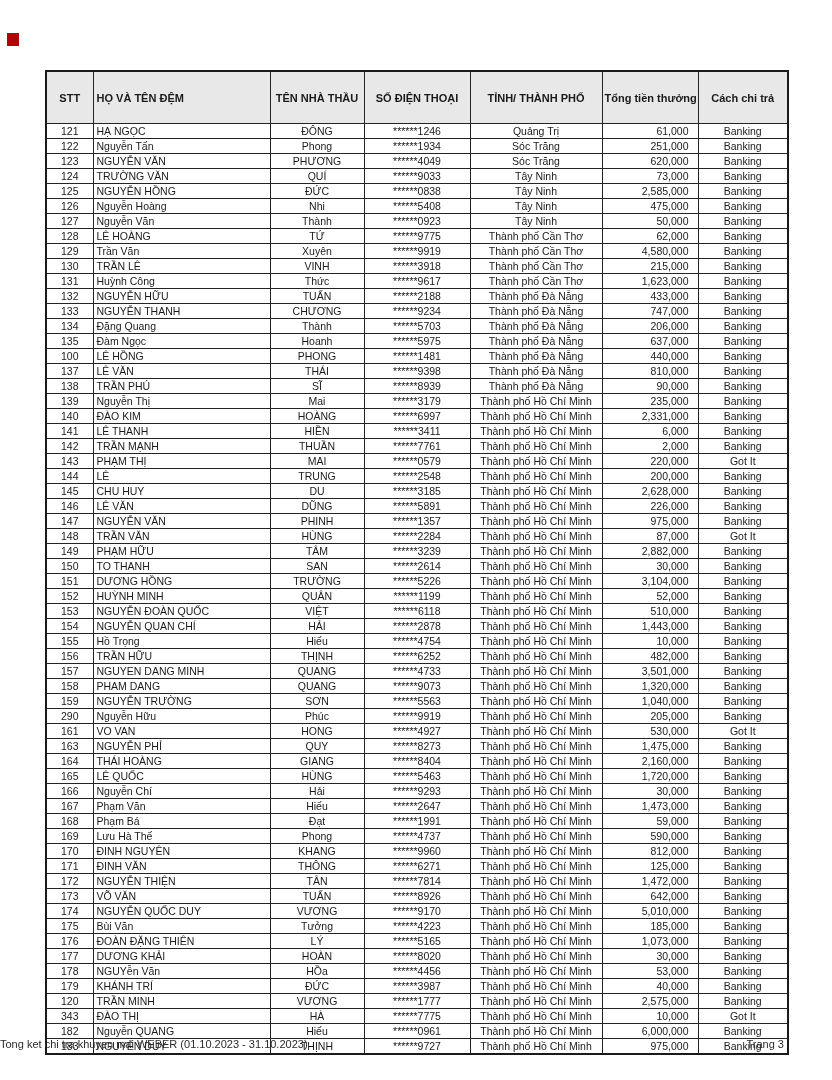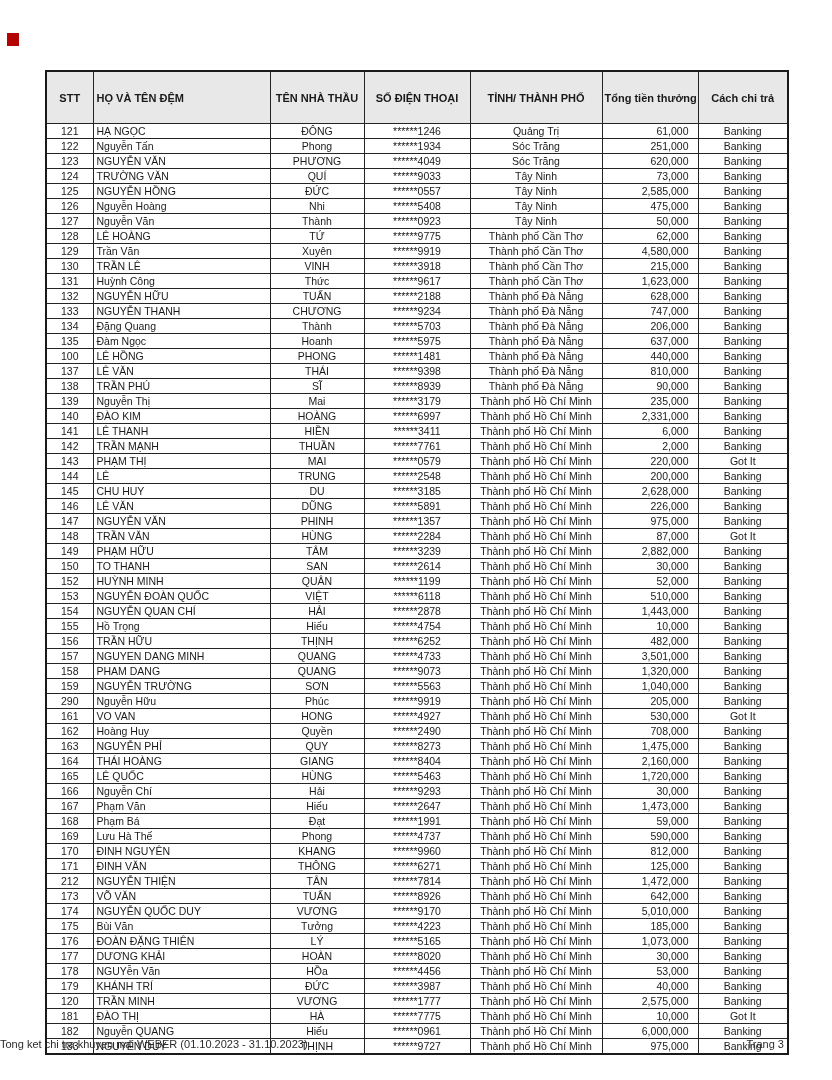--- a/index.html
+++ b/index.html
@@ -141,21 +141,21 @@
           <td class="c2">QUÍ</td>
           <td class="c3">******9033</td>
           <td class="c4">Tây Ninh</td>
           <td class="c5">73,000</td>
           <td class="c6">Banking</td>
         </tr>
         <tr>
           <td class="c0">125</td>
           <td class="c1">NGUYỄN HỒNG</td>
           <td class="c2">ĐỨC</td>
-          <td class="c3">******0557</td>
+          <td class="c3">******0838</td>
           <td class="c4">Tây Ninh</td>
           <td class="c5">2,585,000</td>
           <td class="c6">Banking</td>
         </tr>
         <tr>
           <td class="c0">126</td>
           <td class="c1">Nguyễn Hoàng</td>
           <td class="c2">Nhi</td>
           <td class="c3">******5408</td>
           <td class="c4">Tây Ninh</td>
@@ -206,21 +206,21 @@
           <td class="c4">Thành phố Cần Thơ</td>
           <td class="c5">1,623,000</td>
           <td class="c6">Banking</td>
         </tr>
         <tr>
           <td class="c0">132</td>
           <td class="c1">NGUYỄN HỮU</td>
           <td class="c2">TUẤN</td>
           <td class="c3">******2188</td>
           <td class="c4">Thành phố Đà Nẵng</td>
-          <td class="c5">628,000</td>
+          <td class="c5">433,000</td>
           <td class="c6">Banking</td>
         </tr>
         <tr>
           <td class="c0">133</td>
           <td class="c1">NGUYỄN THANH</td>
           <td class="c2">CHƯƠNG</td>
           <td class="c3">******9234</td>
           <td class="c4">Thành phố Đà Nẵng</td>
           <td class="c5">747,000</td>
           <td class="c6">Banking</td>
@@ -372,20 +372,29 @@
         <tr>
           <td class="c0">150</td>
           <td class="c1">TO THANH</td>
           <td class="c2">SAN</td>
           <td class="c3">******2614</td>
           <td class="c4">Thành phố Hồ Chí Minh</td>
           <td class="c5">30,000</td>
           <td class="c6">Banking</td>
         </tr>
         <tr>
+          <td class="c0">151</td>
+          <td class="c1">DƯƠNG HỒNG</td>
+          <td class="c2">TRƯỜNG</td>
+          <td class="c3">******5226</td>
+          <td class="c4">Thành phố Hồ Chí Minh</td>
+          <td class="c5">3,104,000</td>
+          <td class="c6">Banking</td>
+        </tr>
+        <tr>
           <td class="c0">152</td>
           <td class="c1">HUỲNH MINH</td>
           <td class="c2">QUÂN</td>
           <td class="c3">******1199</td>
           <td class="c4">Thành phố Hồ Chí Minh</td>
           <td class="c5">52,000</td>
           <td class="c6">Banking</td>
         </tr>
         <tr>
           <td class="c0">153</td>
@@ -462,29 +471,20 @@
         <tr>
           <td class="c0">161</td>
           <td class="c1">VO VAN</td>
           <td class="c2">HONG</td>
           <td class="c3">******4927</td>
           <td class="c4">Thành phố Hồ Chí Minh</td>
           <td class="c5">530,000</td>
           <td class="c6">Got It</td>
         </tr>
         <tr>
-          <td class="c0">162</td>
-          <td class="c1">Hoàng Huy</td>
-          <td class="c2">Quyền</td>
-          <td class="c3">******2490</td>
-          <td class="c4">Thành phố Hồ Chí Minh</td>
-          <td class="c5">708,000</td>
-          <td class="c6">Banking</td>
-        </tr>
-        <tr>
           <td class="c0">163</td>
           <td class="c1">NGUYỄN PHỈ</td>
           <td class="c2">QUY</td>
           <td class="c3">******8273</td>
           <td class="c4">Thành phố Hồ Chí Minh</td>
           <td class="c5">1,475,000</td>
           <td class="c6">Banking</td>
         </tr>
         <tr>
           <td class="c0">164</td>
@@ -552,21 +552,21 @@
         <tr>
           <td class="c0">171</td>
           <td class="c1">ĐINH VĂN</td>
           <td class="c2">THÔNG</td>
           <td class="c3">******6271</td>
           <td class="c4">Thành phố Hồ Chí Minh</td>
           <td class="c5">125,000</td>
           <td class="c6">Banking</td>
         </tr>
         <tr>
-          <td class="c0">212</td>
+          <td class="c0">172</td>
           <td class="c1">NGUYỄN THIỆN</td>
           <td class="c2">TÂN</td>
           <td class="c3">******7814</td>
           <td class="c4">Thành phố Hồ Chí Minh</td>
           <td class="c5">1,472,000</td>
           <td class="c6">Banking</td>
         </tr>
         <tr>
           <td class="c0">173</td>
           <td class="c1">VÕ VĂN</td>
@@ -633,21 +633,21 @@
         <tr>
           <td class="c0">120</td>
           <td class="c1">TRẦN MINH</td>
           <td class="c2">VƯƠNG</td>
           <td class="c3">******1777</td>
           <td class="c4">Thành phố Hồ Chí Minh</td>
           <td class="c5">2,575,000</td>
           <td class="c6">Banking</td>
         </tr>
         <tr>
-          <td class="c0">181</td>
+          <td class="c0">343</td>
           <td class="c1">ĐÀO THỊ</td>
           <td class="c2">HÀ</td>
           <td class="c3">******7775</td>
           <td class="c4">Thành phố Hồ Chí Minh</td>
           <td class="c5">10,000</td>
           <td class="c6">Got It</td>
         </tr>
         <tr>
           <td class="c0">182</td>
           <td class="c1">Nguyễn QUANG</td>

